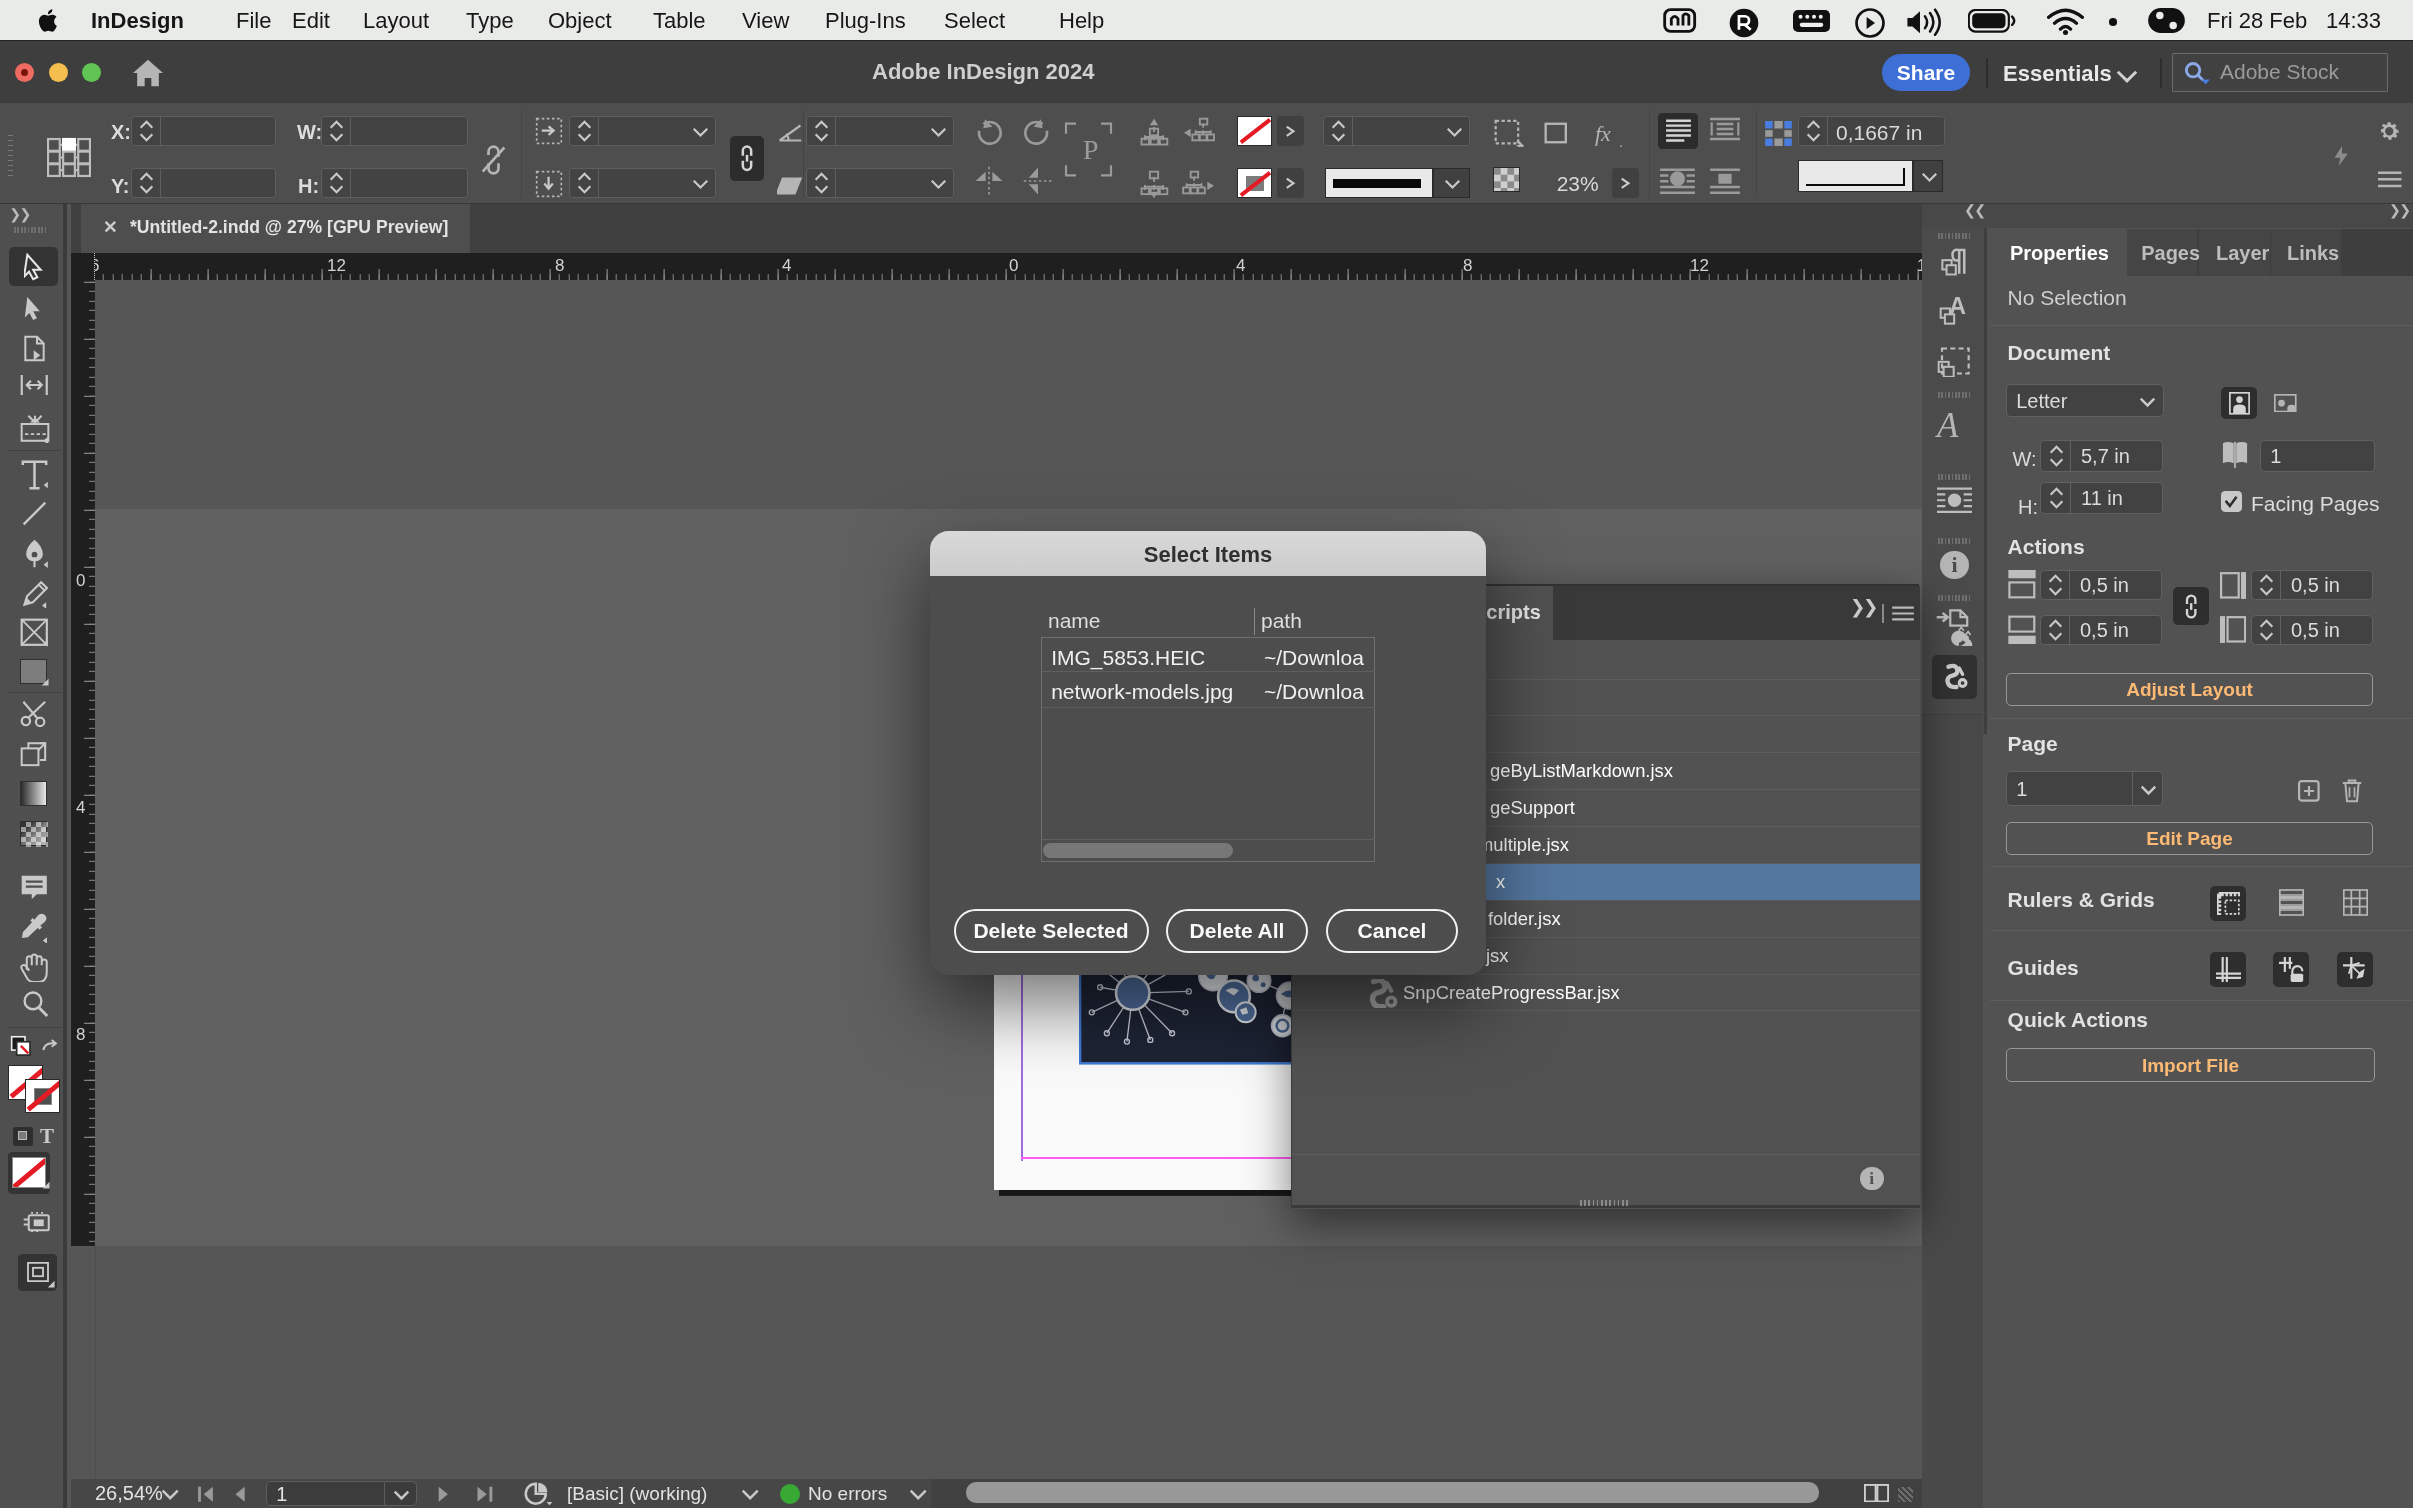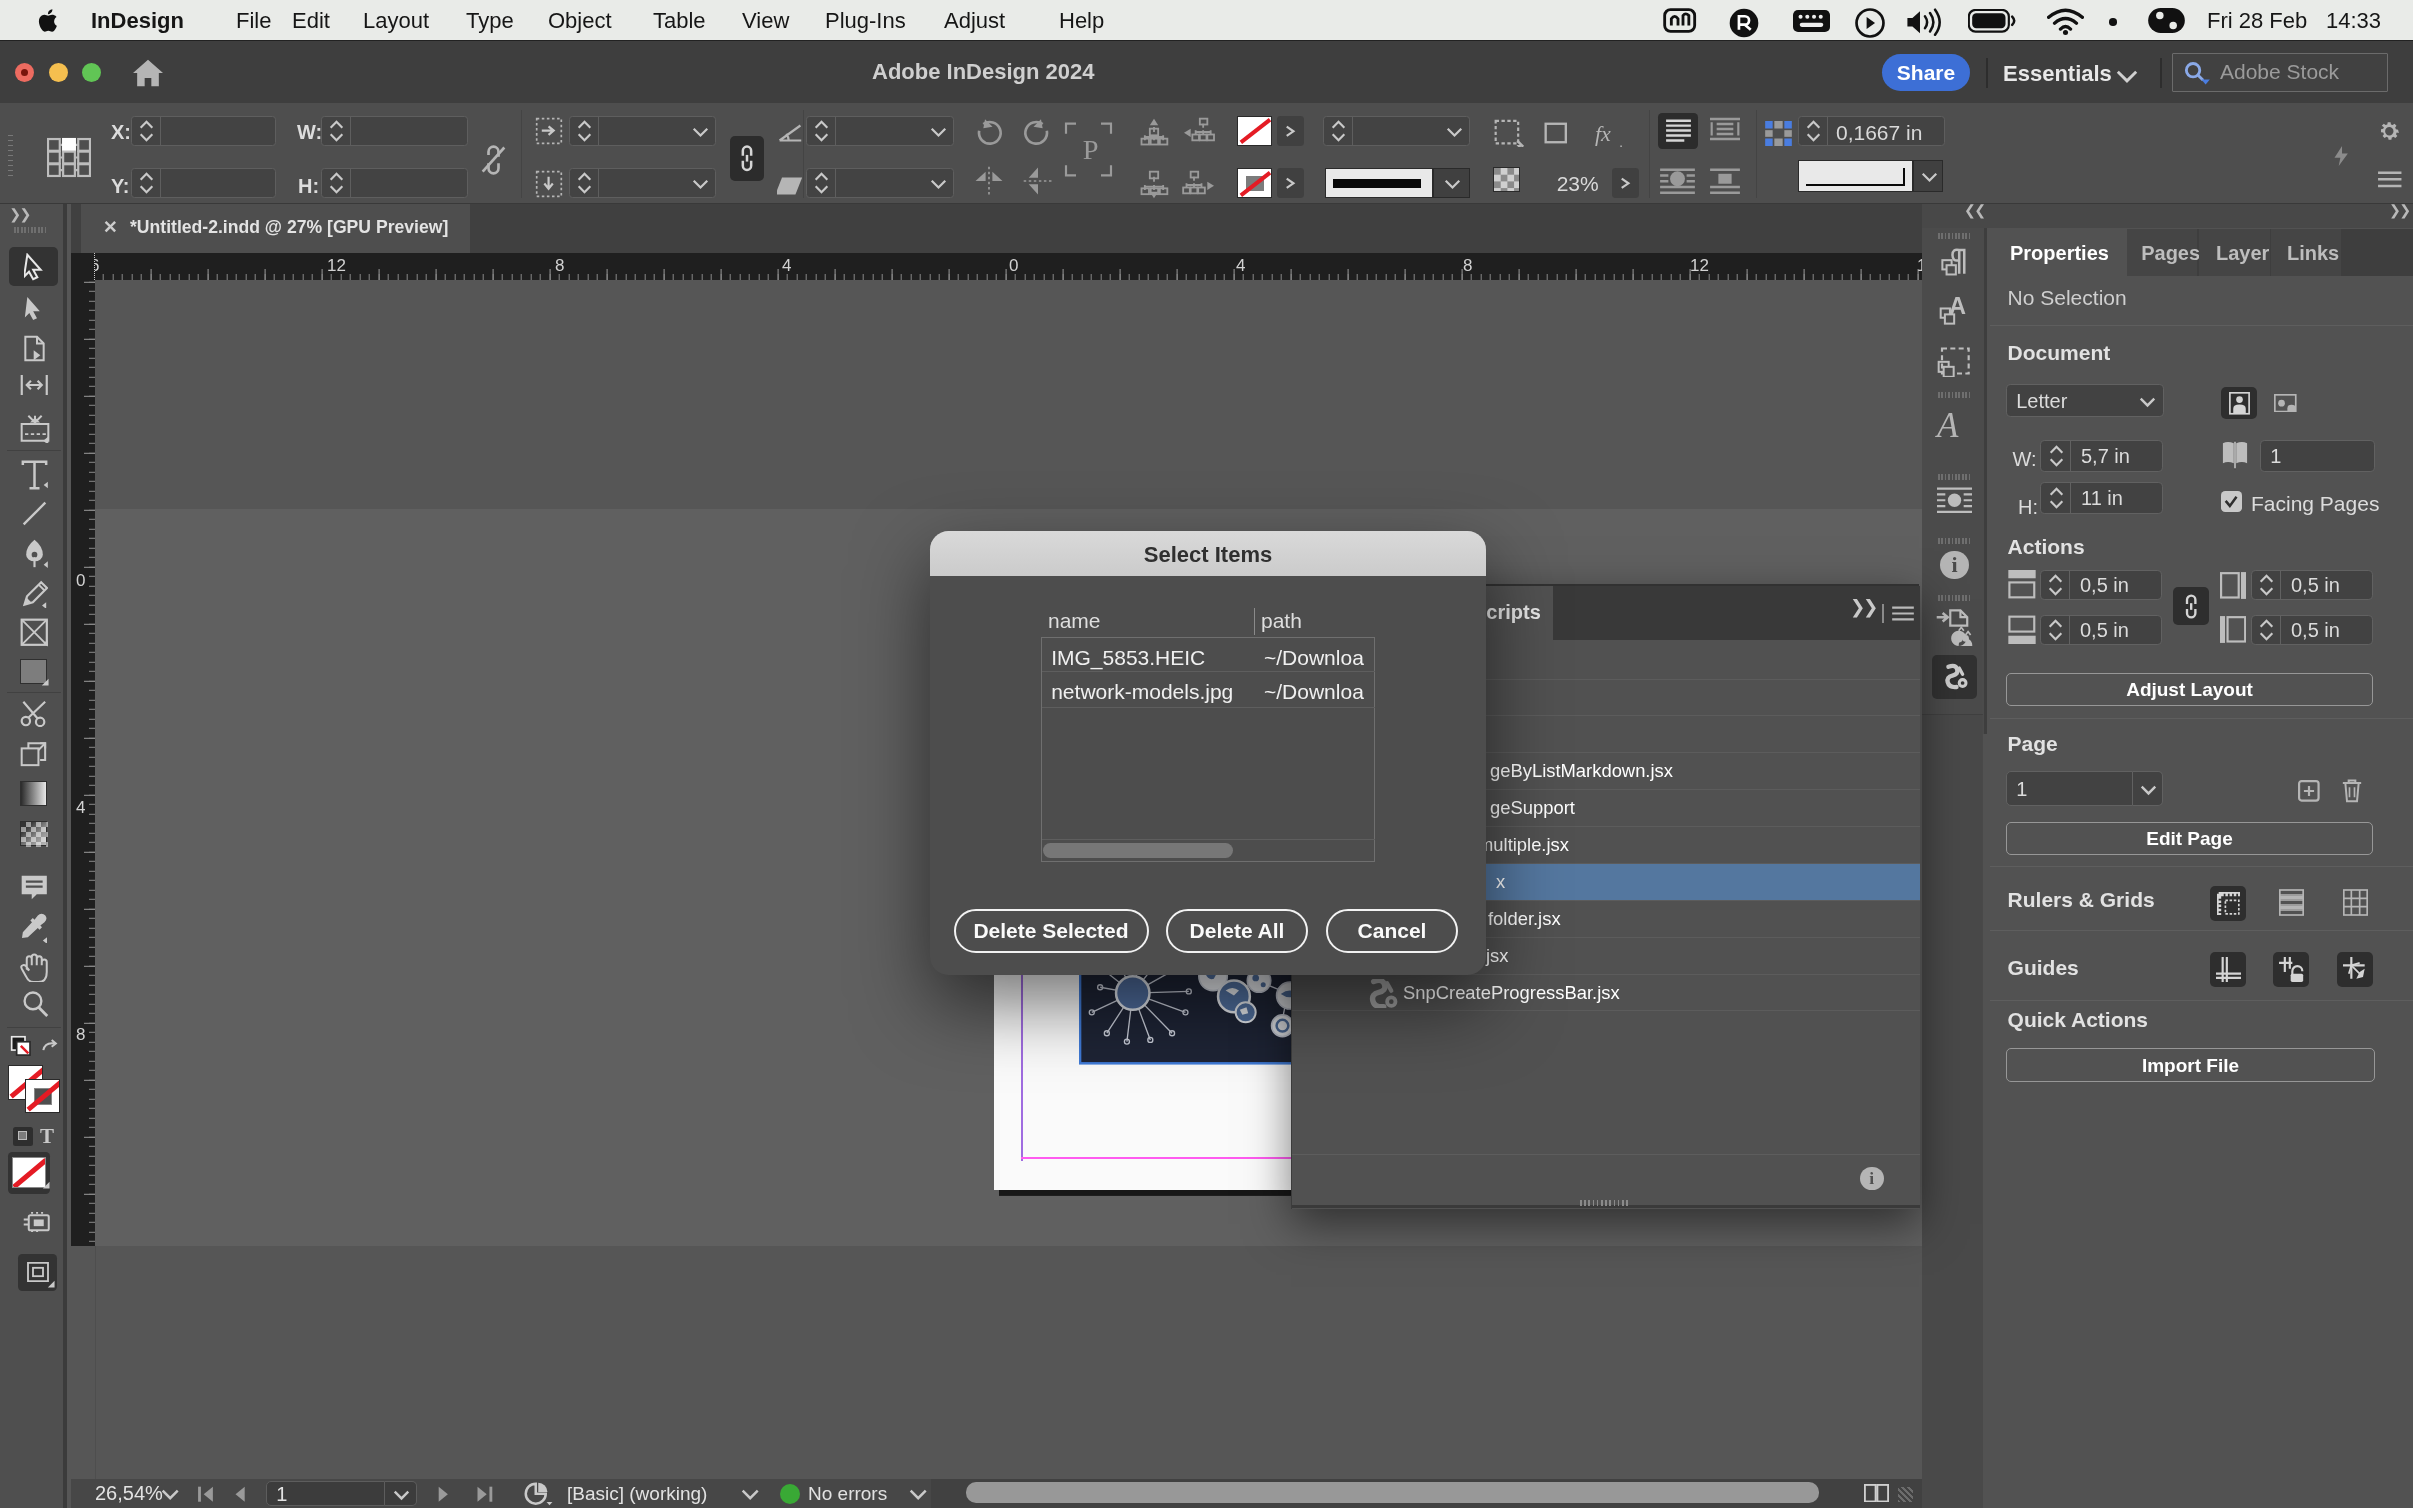--- a/index.html
+++ b/index.html
@@ -29,21 +29,21 @@
 #vruler { position:absolute; left:0; top:27px; width:24px; height:966px; background:#1f1f1f; }
 #pasteboard { position:absolute; left:24px; top:256px; width:1827px; height:737px; background:#606060; }
 #page { position:absolute; left:923px; top:313px; width:481px; height:624px; background:#fafafa; box-shadow:5px 5.9px 0 rgba(10,10,10,0.85); }
 
 #statusbar { left:71px; top:1479px; width:1851px; height:29px; background:#474747; color:#e2e2e2; font-size:20px; }
 
 #rightdock { left:1922px; top:204px; width:491px; height:1304px; background:#525252; }
 #iconstrip { position:absolute; left:0; top:23.5px; width:65px; height:506px; background:#4b4b4b; border-right:3.4px solid #3e3e3e; }
 #ptabs { position:absolute; left:68px; top:25px; width:423px; height:49px; background:#3e3e3e; }
 #pbody { position:absolute; left:68px; top:72px; width:423px; height:1183px; background:#525252; font-size:20px; color:#d6d6d6; }
-.pbtn { position:absolute; border:1.7px solid #979797; border-radius:5px; color:#ffffff; text-align:center; font-size:19px; font-weight:bold; }
+.pbtn { position:absolute; border:1.7px solid #979797; border-radius:5px; color:#fdba74; text-align:center; font-size:19px; font-weight:bold; }
 .pfld { position:absolute; background:#424242; border:0.8px solid #616161; border-radius:4.2px; }
 .sect { position:absolute; left:0; width:423px; border-top:0.8px solid #5e5e5e; }
 
 #scriptspanel { left:1291px; top:584px; width:628px; height:625px; background:#515151; box-shadow:0 15px 42px rgba(0,0,0,0.5); border-left:0.8px solid #3c3c3c; border-top:2.5px solid #313131; }
 #sptabrow { position:absolute; left:0; top:0; width:628px; height:54px; background:#393939; }
 #sptab { position:absolute; left:0; top:0; width:261px; height:54px; background:#515151; color:#e6e6e6; font-size:20px; font-weight:bold; }
 .srow { position:absolute; left:0; width:628px; height:37px; border-top:0.8px solid #5c5c5c; color:#ffffff; font-size:18.4px; }
 .rnum { position:absolute; top:2.5px; color:#d2d2d2; font-size:17px; font-weight:normal; }
 #vruler .rnum { top:auto; }
 
@@ -197,21 +197,21 @@
       </svg>
     <span class="mi" style="left:91px;font-weight:bold;">InDesign</span>
     <span class="mi" style="left:236px;">File</span>
     <span class="mi" style="left:292px;">Edit</span>
     <span class="mi" style="left:363px;">Layout</span>
     <span class="mi" style="left:466px;">Type</span>
     <span class="mi" style="left:548px;">Object</span>
     <span class="mi" style="left:653px;">Table</span>
     <span class="mi" style="left:742px;">View</span>
     <span class="mi" style="left:825px;">Plug-Ins</span>
-    <span class="mi" style="left:944px;">Adjust</span>
+    <span class="mi" style="left:944px;">Select</span>
     <span class="mi" style="left:1059px;">Help</span>
 
     <svg class="abs" style="left:1663px;top:8.4px;" width="35" height="25" viewBox="0 0 42 30">
         <rect x="2" y="2" width="36" height="26" rx="7" fill="none" stroke="#111" stroke-width="3.4"></rect>
         <path d="M10 21 V13 q4 -6 8 0 V21 M24 21 V9 q3 -4 7 0 V21" fill="none" stroke="#111" stroke-width="3.4"></path>
       </svg>
     <svg class="abs" style="left:1728px;top:6.7px;" width="32" height="32" viewBox="0 0 38 38">
         <circle cx="19" cy="19" r="17" fill="#111"></circle>
         <path d="M13 27 V11 h7 a5 5 0 0 1 0 10 h-7 m7 0 l7 6" stroke="#fff" stroke-width="3.2" fill="none"></path>
       </svg>

